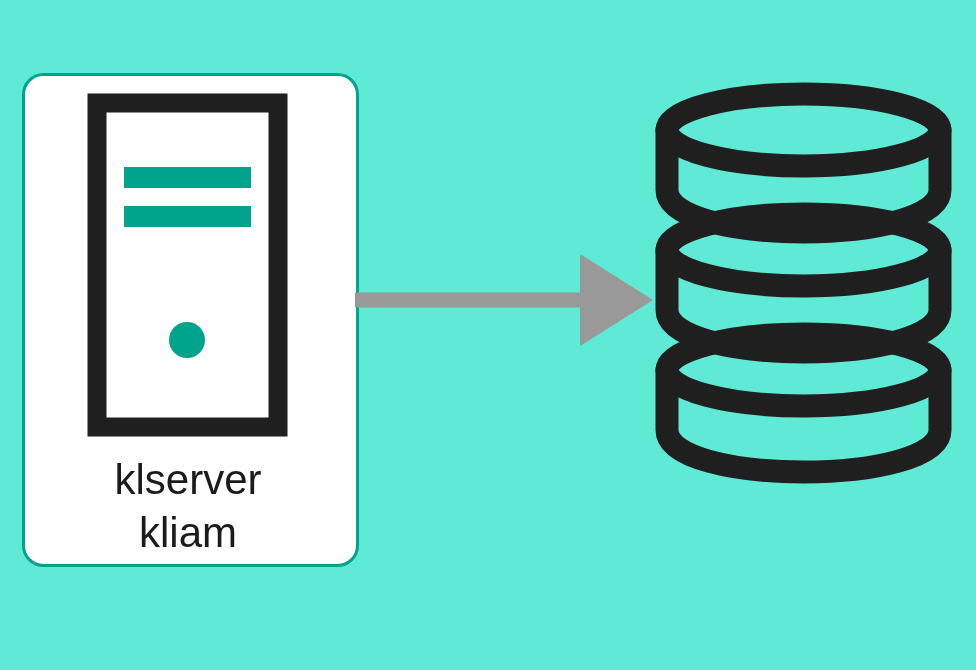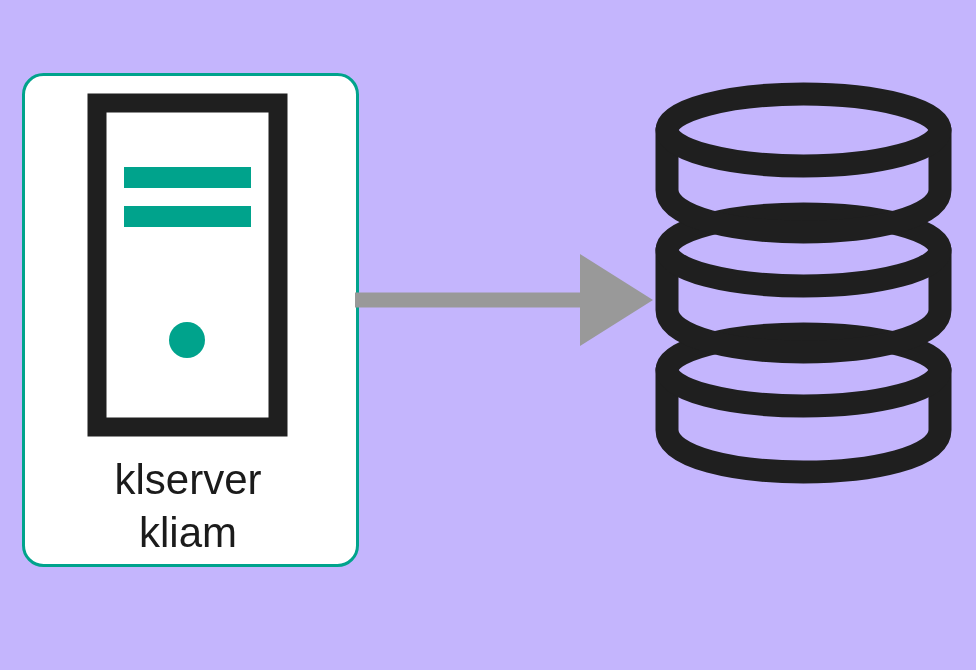--- a/index.html
+++ b/index.html
@@ -8,21 +8,21 @@
     padding: 0;
     background: #ffffff;
   }
   body {
     font-family: "Liberation Sans", sans-serif;
   }
   #canvas {
     position: relative;
     width: 976px;
     height: 670px;
-    background: #c4b5fd;
+    background: #5eead4;
     overflow: hidden;
   }
   #diagram-svg {
     position: absolute;
     left: 0;
     top: 0;
     width: 976px;
     height: 670px;
     display: block;
   }

